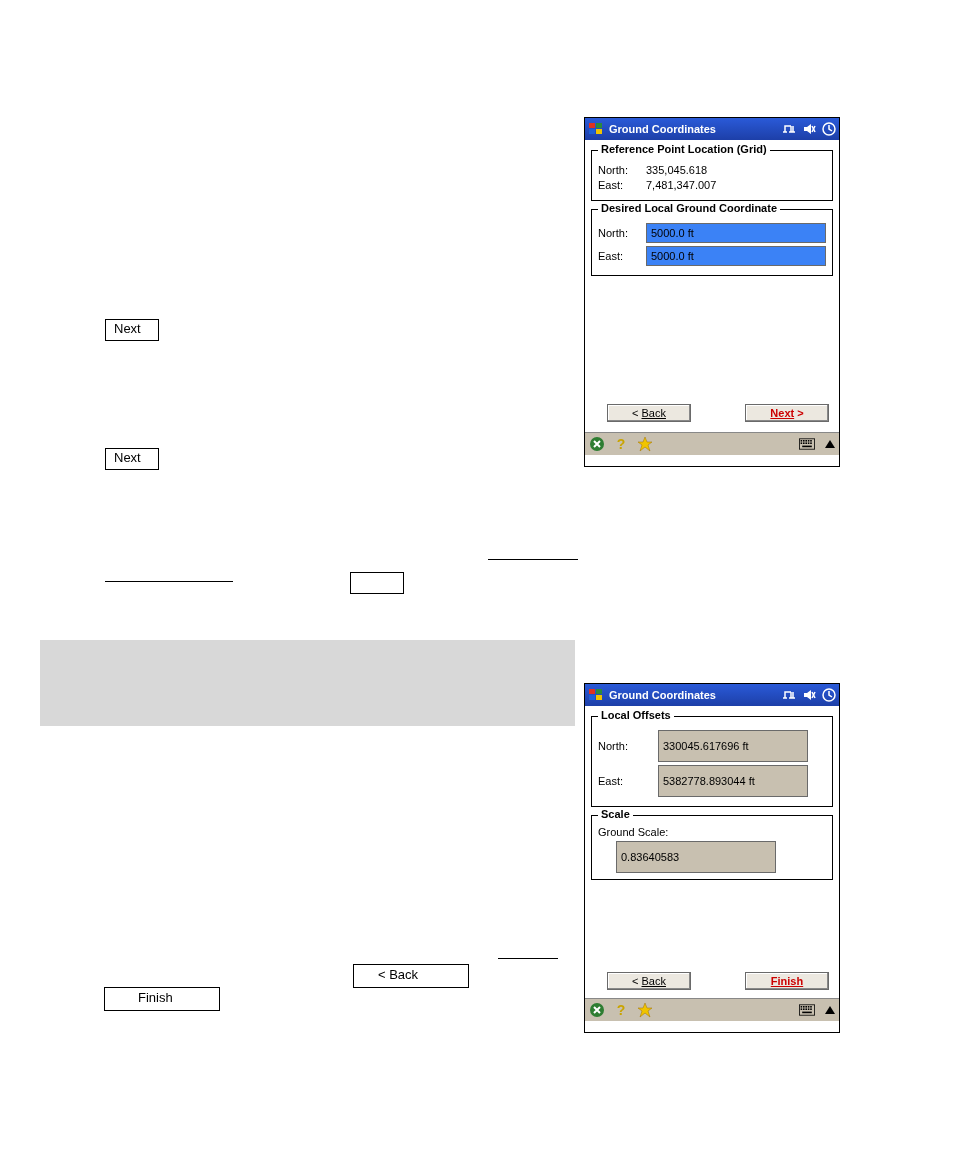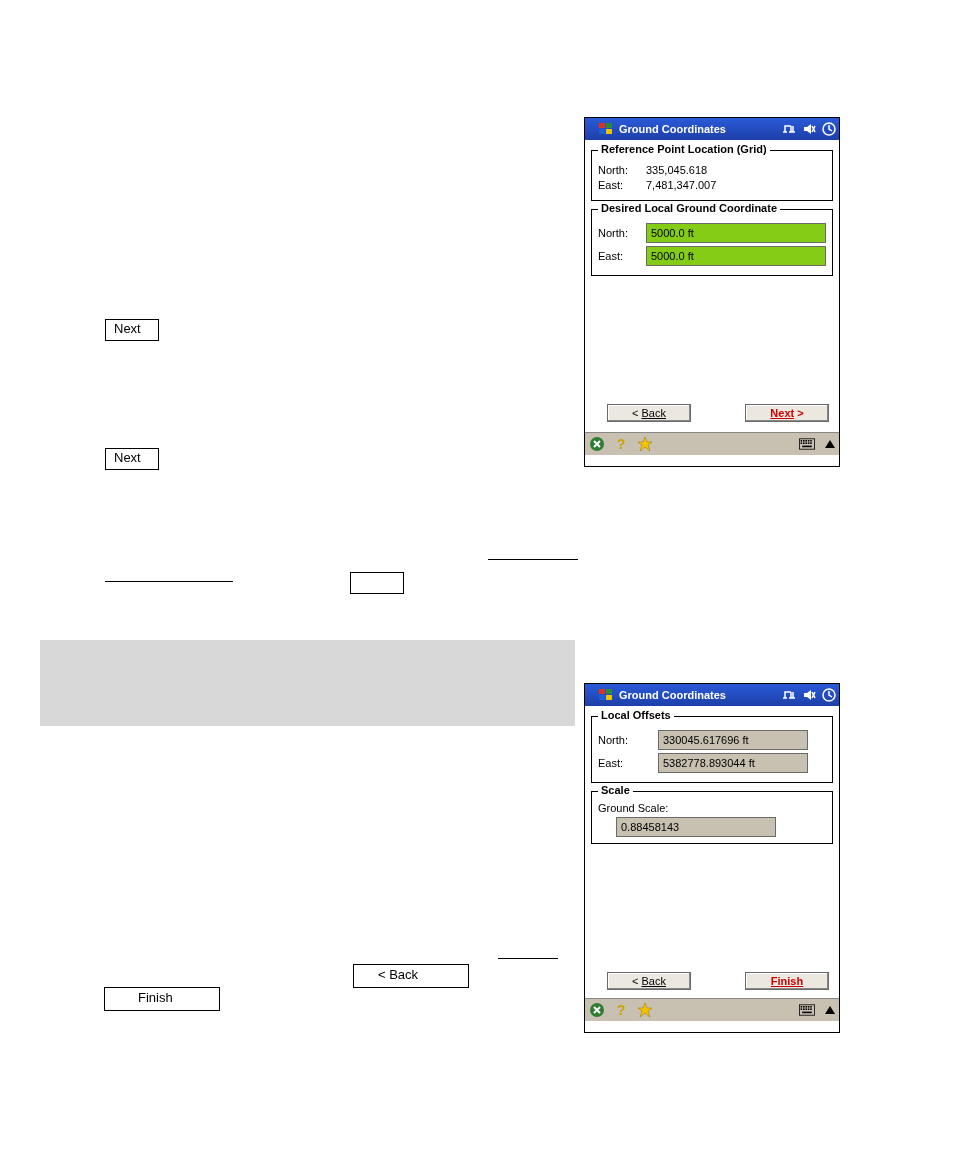--- a/index.html
+++ b/index.html
@@ -42,21 +42,21 @@
   }
   .titlebar {
     height: 22px;
     background: linear-gradient(to bottom,#2a5ad8,#1d3fa8);
     color: white;
     display: flex;
     align-items: center;
     font-family: Tahoma, Arial, sans-serif;
     font-size: 11px;
     font-weight: bold;
-    padding-left: 12px;
+    padding-left: 2px;
     box-sizing: border-box;
   }
   .titlebar .flag {
     width: 18px;
     height: 18px;
     margin-right: 4px;
     display: inline-flex;
     align-items: center;
     justify-content: center;
   }
@@ -97,31 +97,31 @@
   }
   .row .lbl {
     width: 48px;
     flex-shrink: 0;
   }
   .row .val {
     flex: 1;
   }
   .input-box {
     border: 1px solid #6a6a6a;
-    background: #84cc16;
+    background: #3b82f6;
     padding: 1px 4px;
     height: 16px;
     line-height: 16px;
     flex: 1;
     box-sizing: content-box;
   }
   .readonly-box {
     border: 1px solid #6a6a6a;
     background: #c8c0b0;
-    padding: 1px 4px;
+    padding: 7px 4px;
     height: 16px;
     line-height: 16px;
     box-sizing: content-box;
     display: inline-block;
   }
   .btn-row {
     display: flex;
     justify-content: flex-end;
     gap: 10px;
     padding: 4px 6px 6px 6px;
@@ -331,21 +331,21 @@
       </div>
       <div class="row">
         <span class="lbl" style="width:60px;">East:</span>
         <span class="readonly-box" style="width:140px;">5382778.893044 ft</span>
       </div>
     </div>
 
     <div class="groupbox">
       <span class="group-legend">Scale</span>
       <div style="margin-bottom:3px;">Ground Scale:</div>
-      <span class="readonly-box" style="width:150px; margin-left:18px;">0.88458143</span>
+      <span class="readonly-box" style="width:150px; margin-left:18px;">0.83640583</span>
     </div>
 
     <div class="btn-row" style="position:absolute; bottom:2px; right:4px; left:4px;">
       <div class="wbtn">&lt; <span class="accel">Back</span></div>
       <div class="wbtn red"><span class="accel">Finish</span></div>
     </div>
   </div>
 
   <div class="statusbar">
     <span class="sb-icon">

